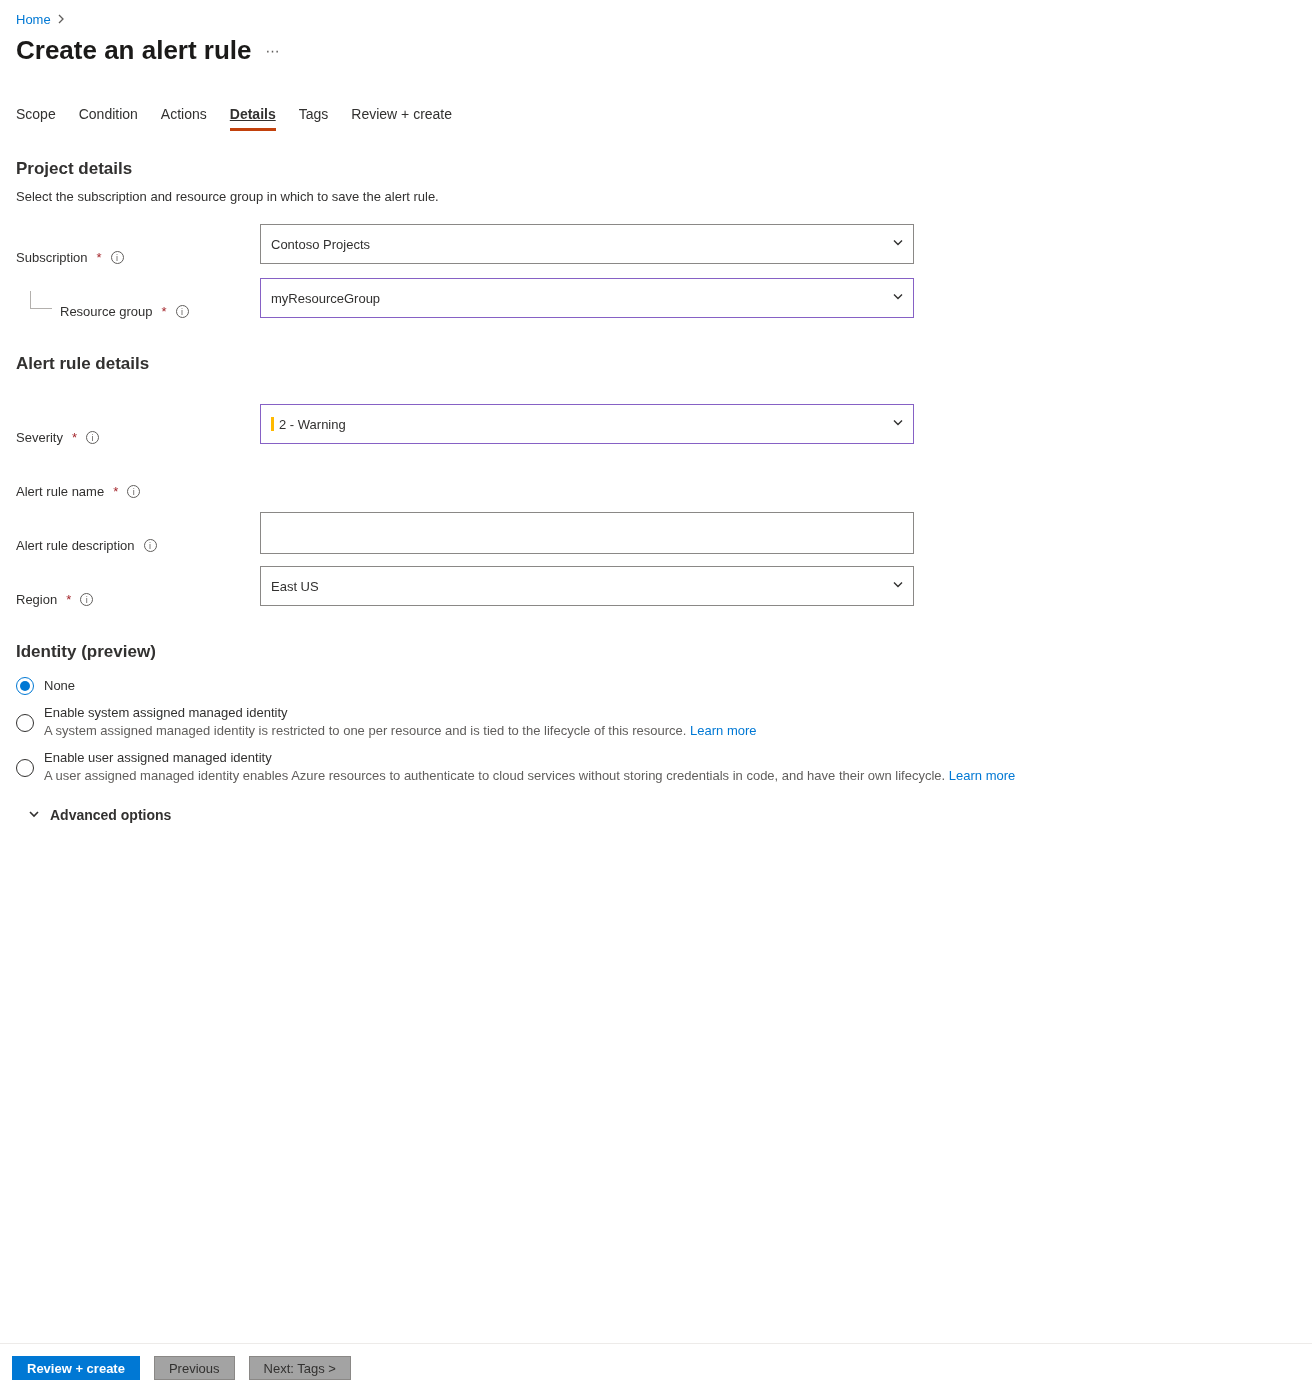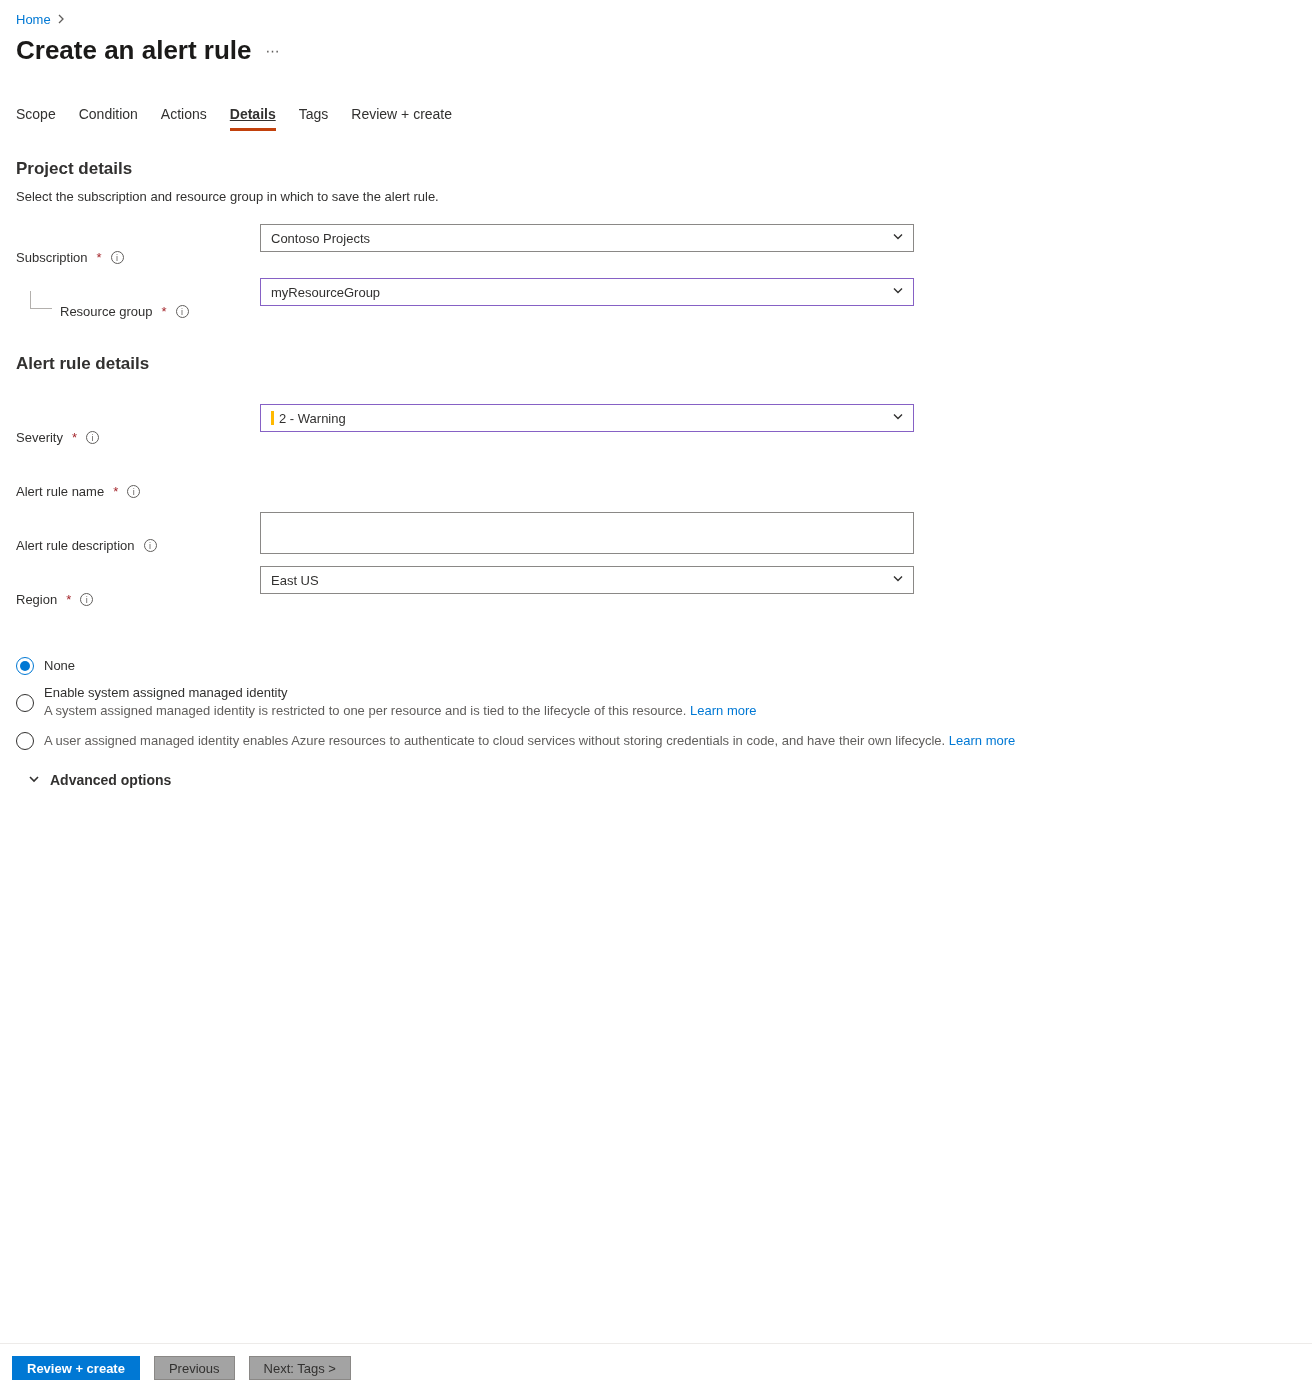--- a/index.html
+++ b/index.html
@@ -93,21 +93,21 @@
     border: 1px solid #605e5c;
     border-radius: 50%;
     align-items: center;
     justify-content: center;
     font-size: 9px;
     color: #605e5c;
   }
   .input-cell { width: 654px; }
   .select-box, .text-input, .textarea-box {
     width: 100%;
-    height: 28px;
+    height: 40px;
     border: 1px solid #8a8886;
     background: #fff;
     font-size: 13px;
     padding: 0 28px 0 10px;
     display: flex;
     align-items: center;
     position: relative;
     color: #323130;
   }
   .select-box.purple, .text-input.purple { border-color: #8661c5; }
@@ -311,20 +311,21 @@
         <span>East US</span>
         <span class="chev"><svg viewBox="0 0 12 12">
               <path d="M2 4 L6 8 L10 4"></path>
             </svg></span>
       </div>
     </div>
   </div>
 
   <div class="section-gap"></div>
 
+  <div class="section-header">Identity (preview)</div>
 
   <div class="radio-group">
     <div class="radio-row">
       <div class="radio selected">
           <div class="dot"></div>
         </div>
       <div class="radio-body">
         <div class="radio-label">None</div>
       </div>
     </div>
@@ -334,20 +335,21 @@
         <div class="radio-label">Enable system assigned managed identity</div>
         <div class="radio-desc">
           <span>A system assigned managed identity is restricted to one per resource and is tied to the lifecycle of this resource.</span>
           <a class="link">Learn more</a>
         </div>
       </div>
     </div>
     <div class="radio-row">
       <div class="radio"></div>
       <div class="radio-body">
+        <div class="radio-label">Enable user assigned managed identity</div>
         <div class="radio-desc">
           <span>A user assigned managed identity enables Azure resources to authenticate to cloud services without storing credentials in code, and have their own lifecycle.</span>
           <a class="link">Learn more</a>
         </div>
       </div>
     </div>
   </div>
 
   <div class="adv-row">
     <span class="adv-chev"><svg viewBox="0 0 12 12">

